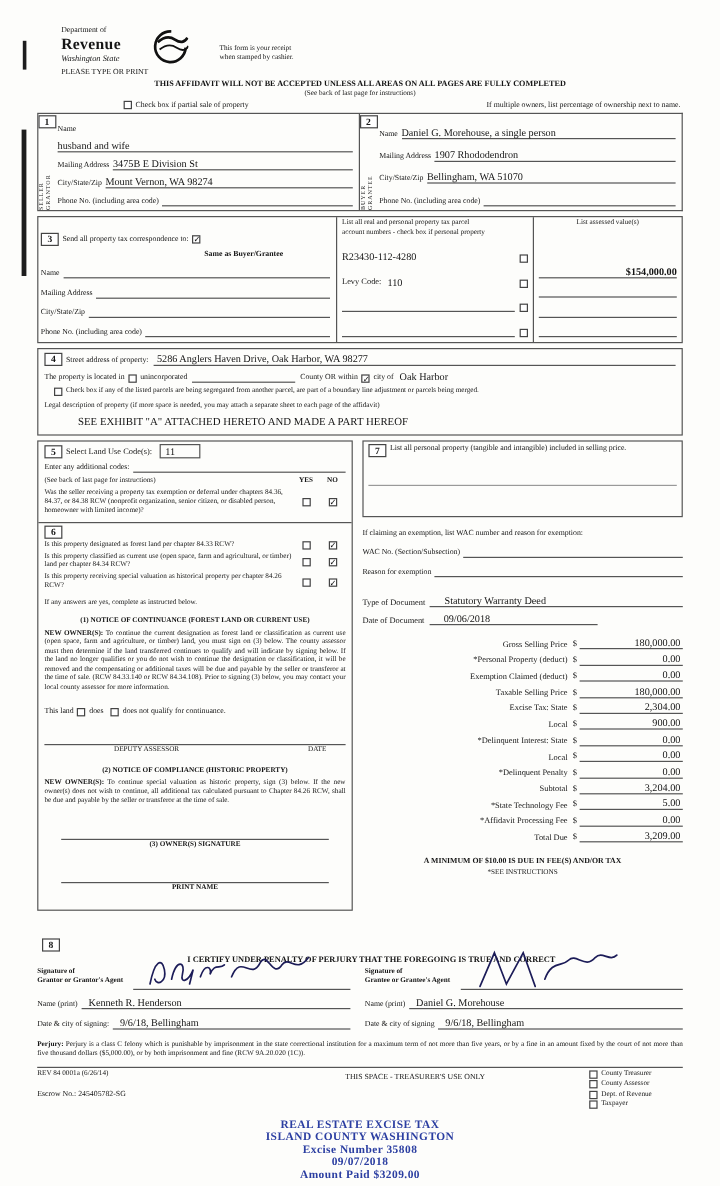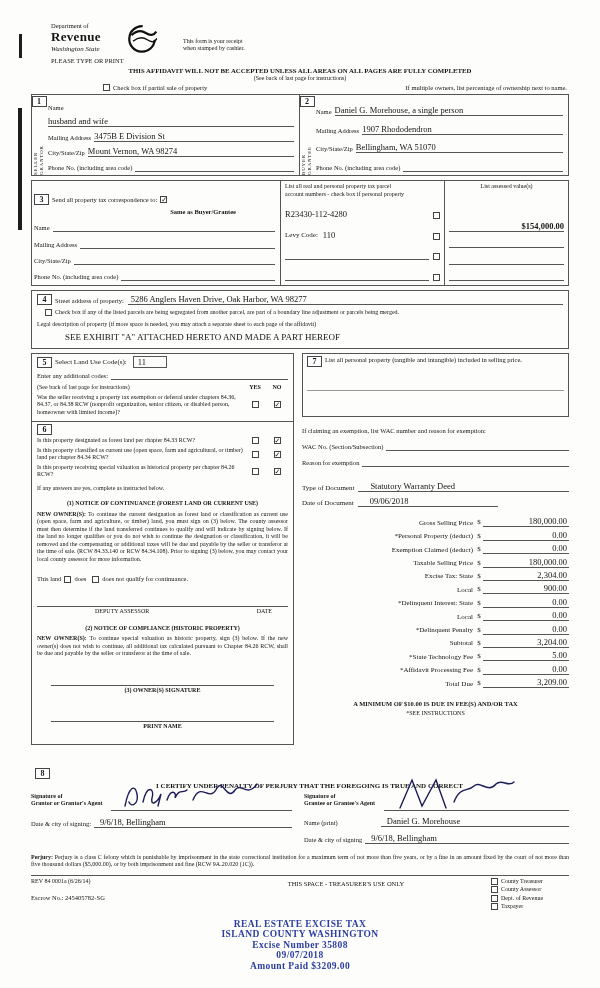--- a/index.html
+++ b/index.html
@@ -244,20 +244,30 @@
         </div>
     </div>
   </div>
 
   <div class="s4">
     <div class="fr">
       <span class="num">4</span>
       <span class="l65" style="margin-left:3px;">Street address of property:</span>
       <span class="v ul grow" style="margin-left:4px;padding-left:3px;">5286 Anglers Haven Drive, Oak Harbor, WA 98277</span>
     </div>
+    <div class="fr" style="margin-top:4px;">
+      <span class="l65">The property is located in</span>
+      <span class="cb" style="margin:0 3px;"></span>
+      <span class="l65">unincorporated</span>
+      <span class="ul" style="width:86px;margin:0 4px;"></span>
+      <span class="l65">County OR within</span>
+      <span class="cb" style="margin:0 3px;">✓</span>
+      <span class="l65">city of</span>
+      <span class="v" style="margin-left:5px;">Oak Harbor</span>
+    </div>
     <div class="r" style="margin-top:4px;align-items:center;">
       <span class="cb" style="margin:0 3px 0 8px;"></span>
       <span class="l6">Check box if any of the listed parcels are being segregated from another parcel, are part of a boundary line adjustment or parcels being merged.</span>
     </div>
     <div class="l6" style="margin-top:4px;">Legal description of property (if more space is needed, you may attach a separate sheet to each page of the affidavit)</div>
     <div class="v" style="margin:4px 0 1px 28px;font-size:9px;">SEE EXHIBIT "A" ATTACHED HERETO AND MADE A PART HEREOF</div>
   </div>
 
   <div class="main">
     <div class="lc">
@@ -466,38 +476,42 @@
             <div>Signature of</div>
             <div>Grantor or Grantor's Agent</div>
           </div>
           <div class="sigline">
             <svg width="150" height="38" viewBox="0 0 150 38">
               <path d="M6 30 C10 10 16 8 18 18 C20 28 12 32 10 26 M24 26 C28 8 36 12 33 22 C31 30 38 28 42 18 L39 30 M48 24 C52 12 58 16 56 22 C60 12 64 18 68 14" fill="none" stroke="#1c1c58" stroke-width="1.4" stroke-linecap="round"></path>
               <path d="M74 24 C82 4 90 28 98 12 C104 2 108 26 116 14 C122 6 128 22 138 8" fill="none" stroke="#1c1c58" stroke-width="1.4" stroke-linecap="round"></path>
             </svg>
           </div>
         </div>
+        <div class="fr" style="margin-top:5px;">
+          <span class="l65" style="margin-right:3px;">Name (print)</span>
+          <span class="v ul grow" style="padding-left:6px;">Kenneth R. Henderson</span>
+        </div>
         <div class="fr" style="margin-top:6px;">
           <span class="l65" style="margin-right:3px;">Date &amp; city of signing:</span>
           <span class="v ul grow" style="padding-left:6px;">9/6/18, Bellingham</span>
         </div>
       </div>
       <div class="half" style="padding-right:0;padding-left:4px;">
         <div class="r">
           <div class="siglbl">
             <div>Signature of</div>
             <div>Grantee or Grantee's Agent</div>
           </div>
           <div class="sigline">
             <svg width="130" height="40" viewBox="0 0 130 40">
               <path d="M8 34 L20 6 L30 32 L44 6 L54 34 M62 28 C68 12 76 18 82 12 C88 6 96 20 104 10 C110 4 116 14 122 8" fill="none" stroke="#1c1c58" stroke-width="1.4" stroke-linecap="round"></path>
             </svg>
           </div>
         </div>
-        <div class="fr" style="margin-top:5px;gap:40px;">
+        <div class="fr" style="margin-top:5px;">
           <span class="l65" style="margin-right:3px;">Name (print)</span>
           <span class="v ul grow" style="padding-left:6px;">Daniel G. Morehouse</span>
         </div>
         <div class="fr" style="margin-top:6px;">
           <span class="l65" style="margin-right:3px;">Date &amp; city of signing</span>
           <span class="v ul grow" style="padding-left:6px;">9/6/18, Bellingham</span>
         </div>
       </div>
     </div>
   </div>

